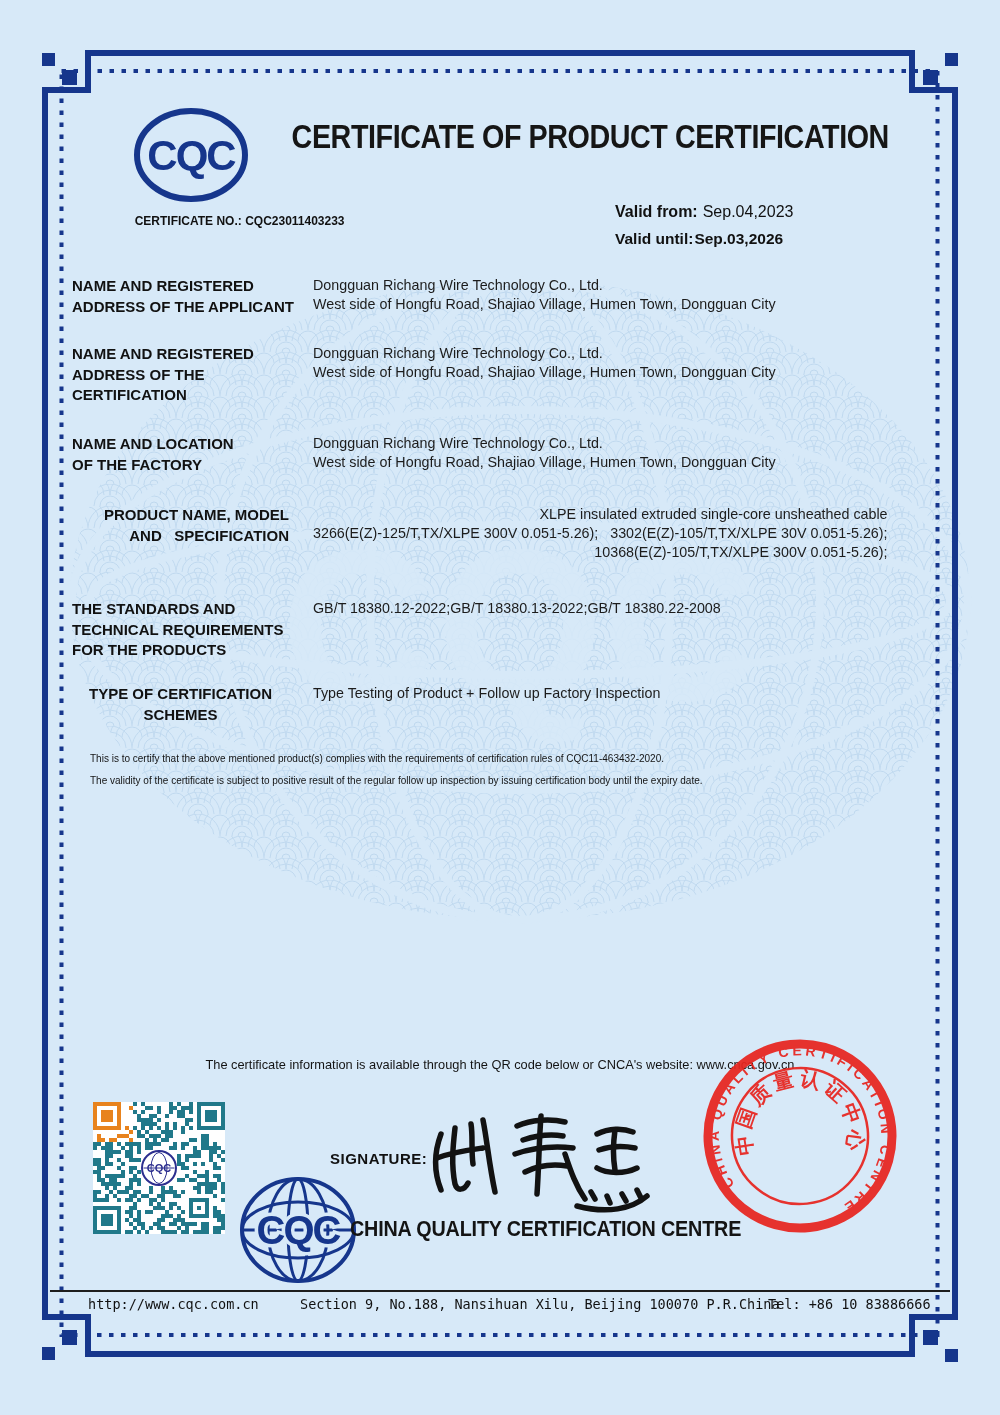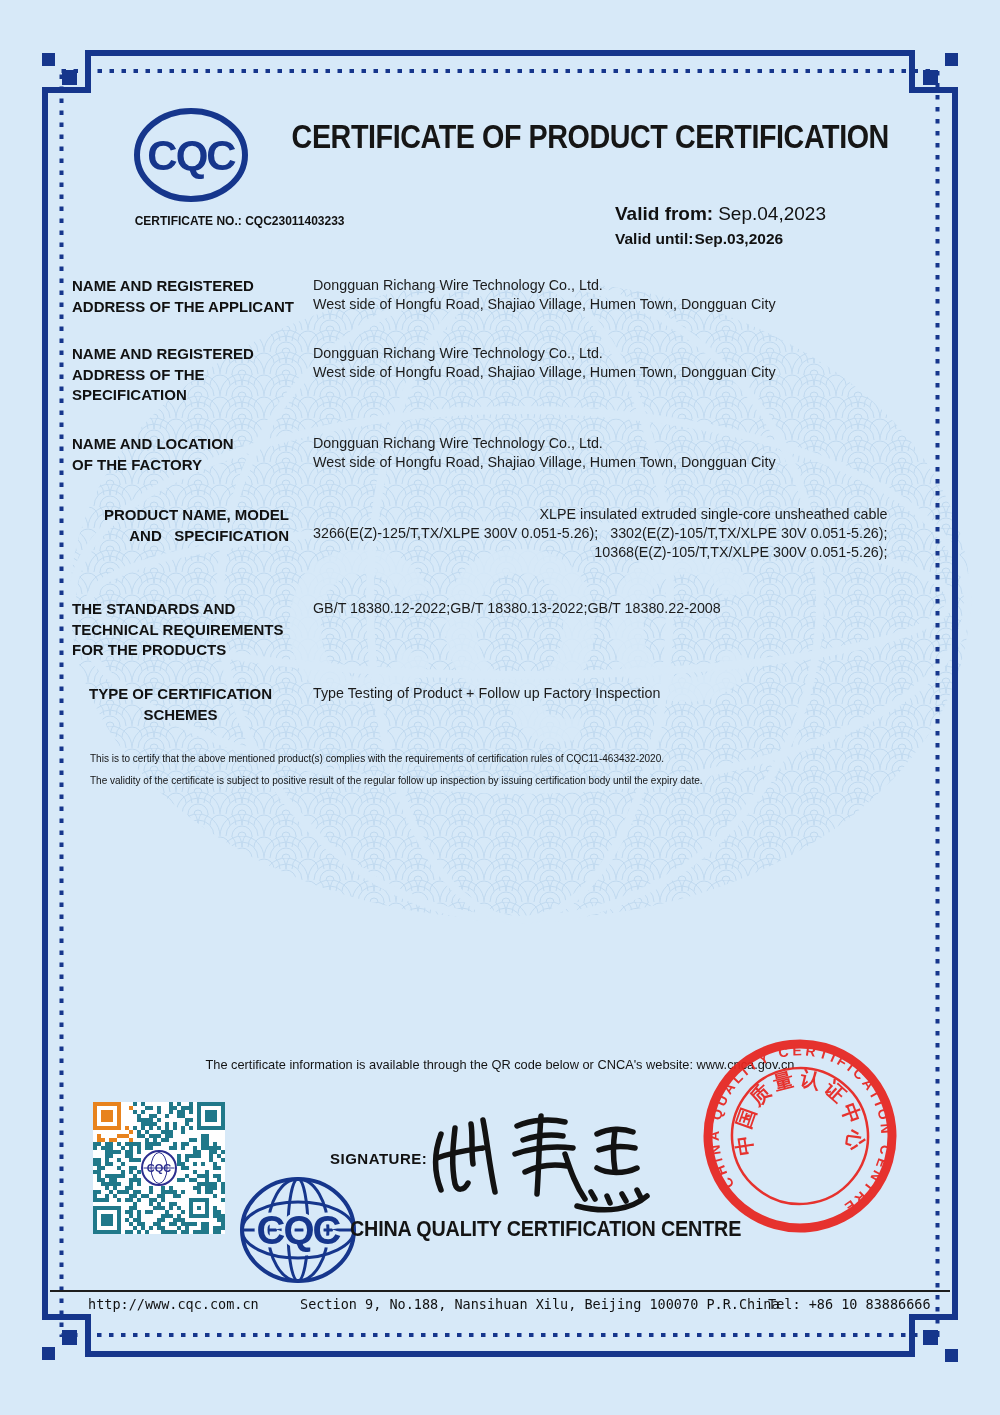--- a/index.html
+++ b/index.html
@@ -12,21 +12,21 @@
   .abs{position:absolute;}
   svg{display:block;}
 
   
   #title{
     left:250px;top:118px;width:640px;text-align:center;
     font-size:33px;font-weight:bold;color:#161616;letter-spacing:-0.5px;
     transform:scaleX(0.87);transform-origin:center;white-space:nowrap;
   }
   #cert-no{left:128px;top:200px;font-size:12px;font-weight:bold;white-space:pre;}
-  #valid-from{left:615px;top:203px;font-size:19px;}
+  #valid-from{left:615px;top:203px;font-size:16px;}
   #valid-until{left:615px;top:230px;font-size:15.5px;font-weight:bold;}
   #valid-from .lab{font-weight:bold;}
   #valid-from .val{margin-left:5px;font-weight:normal;}
   #valid-until .val{margin-left:1px;}
 
   
   .field{position:absolute;left:72px;display:flex;width:850px;gap:24px;}
   .field .lbl{width:217px;flex:0 0 217px;font-weight:bold;font-size:15px;line-height:20.5px;}
   .field .lbl span{display:block;white-space:pre;}
   .field .val{font-size:14.3px;line-height:19px;color:#1c1c1c;}
@@ -119,21 +119,21 @@
   <div class="val">
     <span>Dongguan Richang Wire Technology Co., Ltd.</span>
       <span>West side of Hongfu Road, Shajiao Village, Humen Town, Dongguan City</span>
   </div>
 </div>
 
 <div class="field" style="top:344px;">
   <div class="lbl">
     <span>NAME AND REGISTERED</span>
       <span>ADDRESS OF THE</span>
-      <span>SPECIFICATION</span>
+      <span>CERTIFICATION</span>
   </div>
   <div class="val">
     <span>Dongguan Richang Wire Technology Co., Ltd.</span>
       <span>West side of Hongfu Road, Shajiao Village, Humen Town, Dongguan City</span>
   </div>
 </div>
 
 <div class="field" style="top:434px;">
   <div class="lbl">
     <span>NAME AND LOCATION</span>

